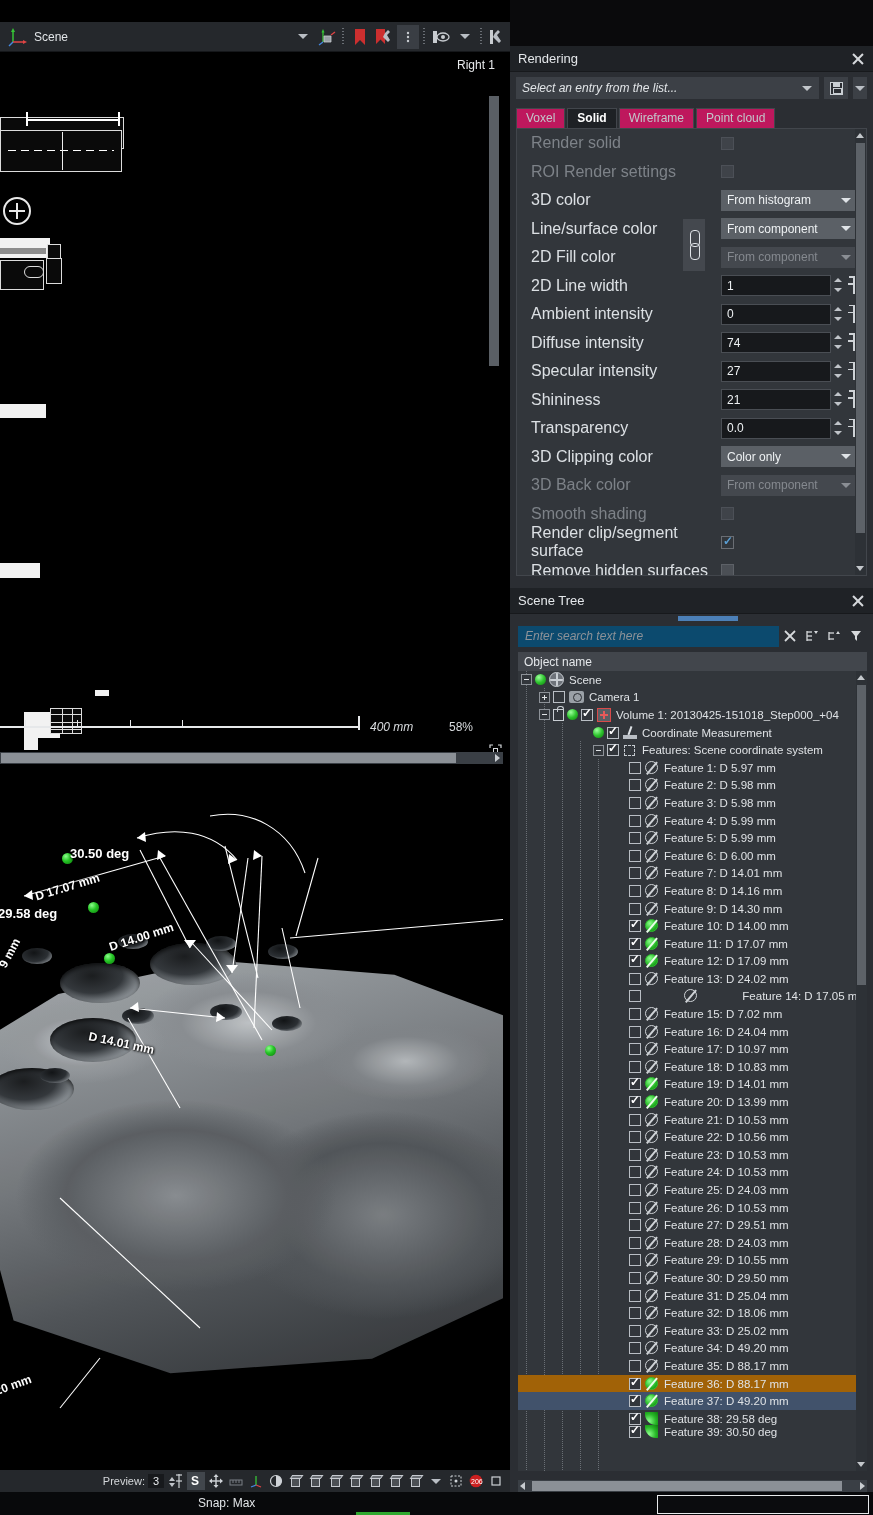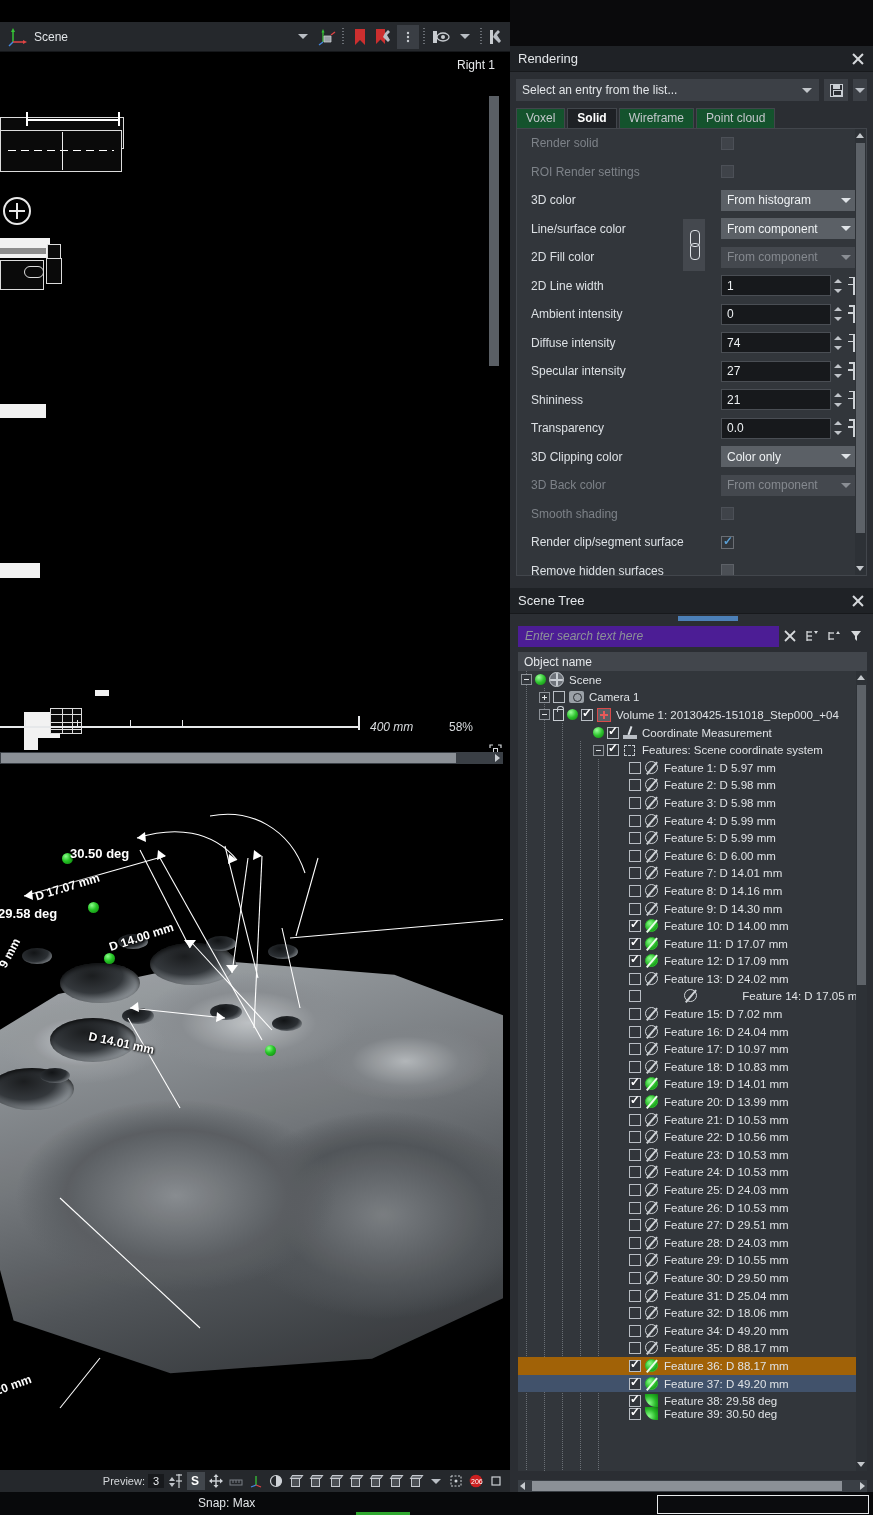--- a/index.html
+++ b/index.html
@@ -195,21 +195,21 @@
   }
   .x-btn::before { transform: rotate(45deg); }
   .x-btn::after { transform: rotate(-45deg); }
 
   
   .rendering-panel {
     position: absolute; left: 0; top: 0; width: 363px; height: 537px;
     background: #2b2e33;
   }
   .entry-row {
-    display: flex; align-items: flex-end; height: 24px; margin: 5px 6px 0 6px; gap: 5px;
+    display: flex; align-items: flex-start; height: 24px; margin: 5px 6px 0 6px; gap: 5px; font-style: italic;
   }
   .combo {
     flex: 1; height: 22px; background: #3c4046; border: none;
     display: flex; align-items: center; padding: 0 6px;
     font-size: 12px; color: #e2e5e8; position: relative;
   }
   .combo .arr {
     position: absolute; right: 7px; top: 9px;
     width: 0; height: 0; border-left: 5px solid transparent;
     border-right: 5px solid transparent; border-top: 5px solid #c2c6ca;
@@ -222,34 +222,34 @@
   .floppy::before { content:""; position:absolute; left:2px; top:0; width:7px; height:4px; background:#c9ced3; }
   .floppy::after { content:""; position:absolute; left:2px; bottom:0px; width:7px; height:4px; border:1px solid #c9ced3; }
   .save-arrow {
     width: 14px; height: 22px; background: #3c4046;
     display: flex; align-items: center; justify-content: center;
   }
 
   .tabs { display: flex; margin: 6px 6px 0 6px; height: 21px; align-items: flex-end; }
   .tab {
     padding: 2px 9px 3px 9px; font-size: 12px; color: #c3c7cb;
-    background: #14532d; border: 1px solid #42464c; border-bottom: none; margin-right: 2px;
+    background: #be185d; border: 1px solid #42464c; border-bottom: none; margin-right: 2px;
   }
   .tab.sel { background: #1e2125; color: #ffffff; font-weight: bold; }
 
   .settings-box {
     margin: 0 6px; height: 448px; background: #32363b;
     border: 1px solid #42464c; position: relative; overflow: hidden;
   }
   .srow {
     display: flex; align-items: center; height: 28.5px; padding: 0 4px 0 14px;
   }
-  .slabel { width: 190px; font-size: 12px; color: #dce0e4; }
+  .slabel { width: 190px; font-size: 16px; color: #dce0e4; }
   .slabel.dim { color: #7d8288; }
-  .sctl { flex: 1; display: flex; align-items: center; }
+  .sctl { flex: 1; display: flex; }
   .dd {
     width: 136px; height: 21px; background: #5b6066; position: relative;
     display: flex; align-items: center; padding: 0 6px; font-size: 12px; color: #eef1f3;
   }
   .dd.dim { background: #44484e; color: #85898f; }
   .dd .arr {
     position: absolute; right: 6px; top: 8px; width: 0; height: 0;
     border-left: 5px solid transparent; border-right: 5px solid transparent; border-top: 5px solid #dfe3e7;
   }
   .dd.dim .arr { border-top-color: #8a8e94; }
@@ -309,21 +309,21 @@
   }
   .tree-top {
     height: 8px; position: relative;
   }
   .tree-handle {
     position: absolute; left: 168px; top: 2px; width: 60px; height: 5px;
     background: #4c80b8;
   }
   .search-row { display: flex; align-items: center; height: 24px; margin: 2px 6px 0 8px; gap: 0; }
   .search-input {
-    flex: 1; height: 21px; background: #4c1d95; border: none;
+    flex: 1; height: 21px; background: #0c4a6e; border: none;
     display: flex; align-items: center; padding: 0 7px;
     font-size: 12px; color: #8d9298; font-style: italic;
   }
   .tr-btn {
     width: 22px; height: 22px; display: flex; align-items: center; justify-content: center;
   }
   .col-header {
     margin: 4px 6px 0 8px; height: 19px; background: #42464c;
     display: flex; align-items: center; padding: 0 6px; font-size: 12px; color: #e4e7ea;
   }
@@ -1243,20 +1243,27 @@
               <div class="ico">
                 <div class="ring"></div>
               </div>
               <div class="lbl">Feature 32: D 18.06 mm</div>
             </div>
             <div class="tnode" style="padding-left: 111px;">
               <div class="chk"></div>
               <div class="ico">
                 <div class="ring"></div>
               </div>
+              <div class="lbl">Feature 33: D 25.02 mm</div>
+            </div>
+            <div class="tnode" style="padding-left: 111px;">
+              <div class="chk"></div>
+              <div class="ico">
+                <div class="ring"></div>
+              </div>
               <div class="lbl">Feature 34: D 49.20 mm</div>
             </div>
             <div class="tnode" style="padding-left: 111px;">
               <div class="chk"></div>
               <div class="ico">
                 <div class="ring"></div>
               </div>
               <div class="lbl">Feature 35: D 88.17 mm</div>
             </div>
             <div class="tnode sel" style="padding-left: 111px;">

